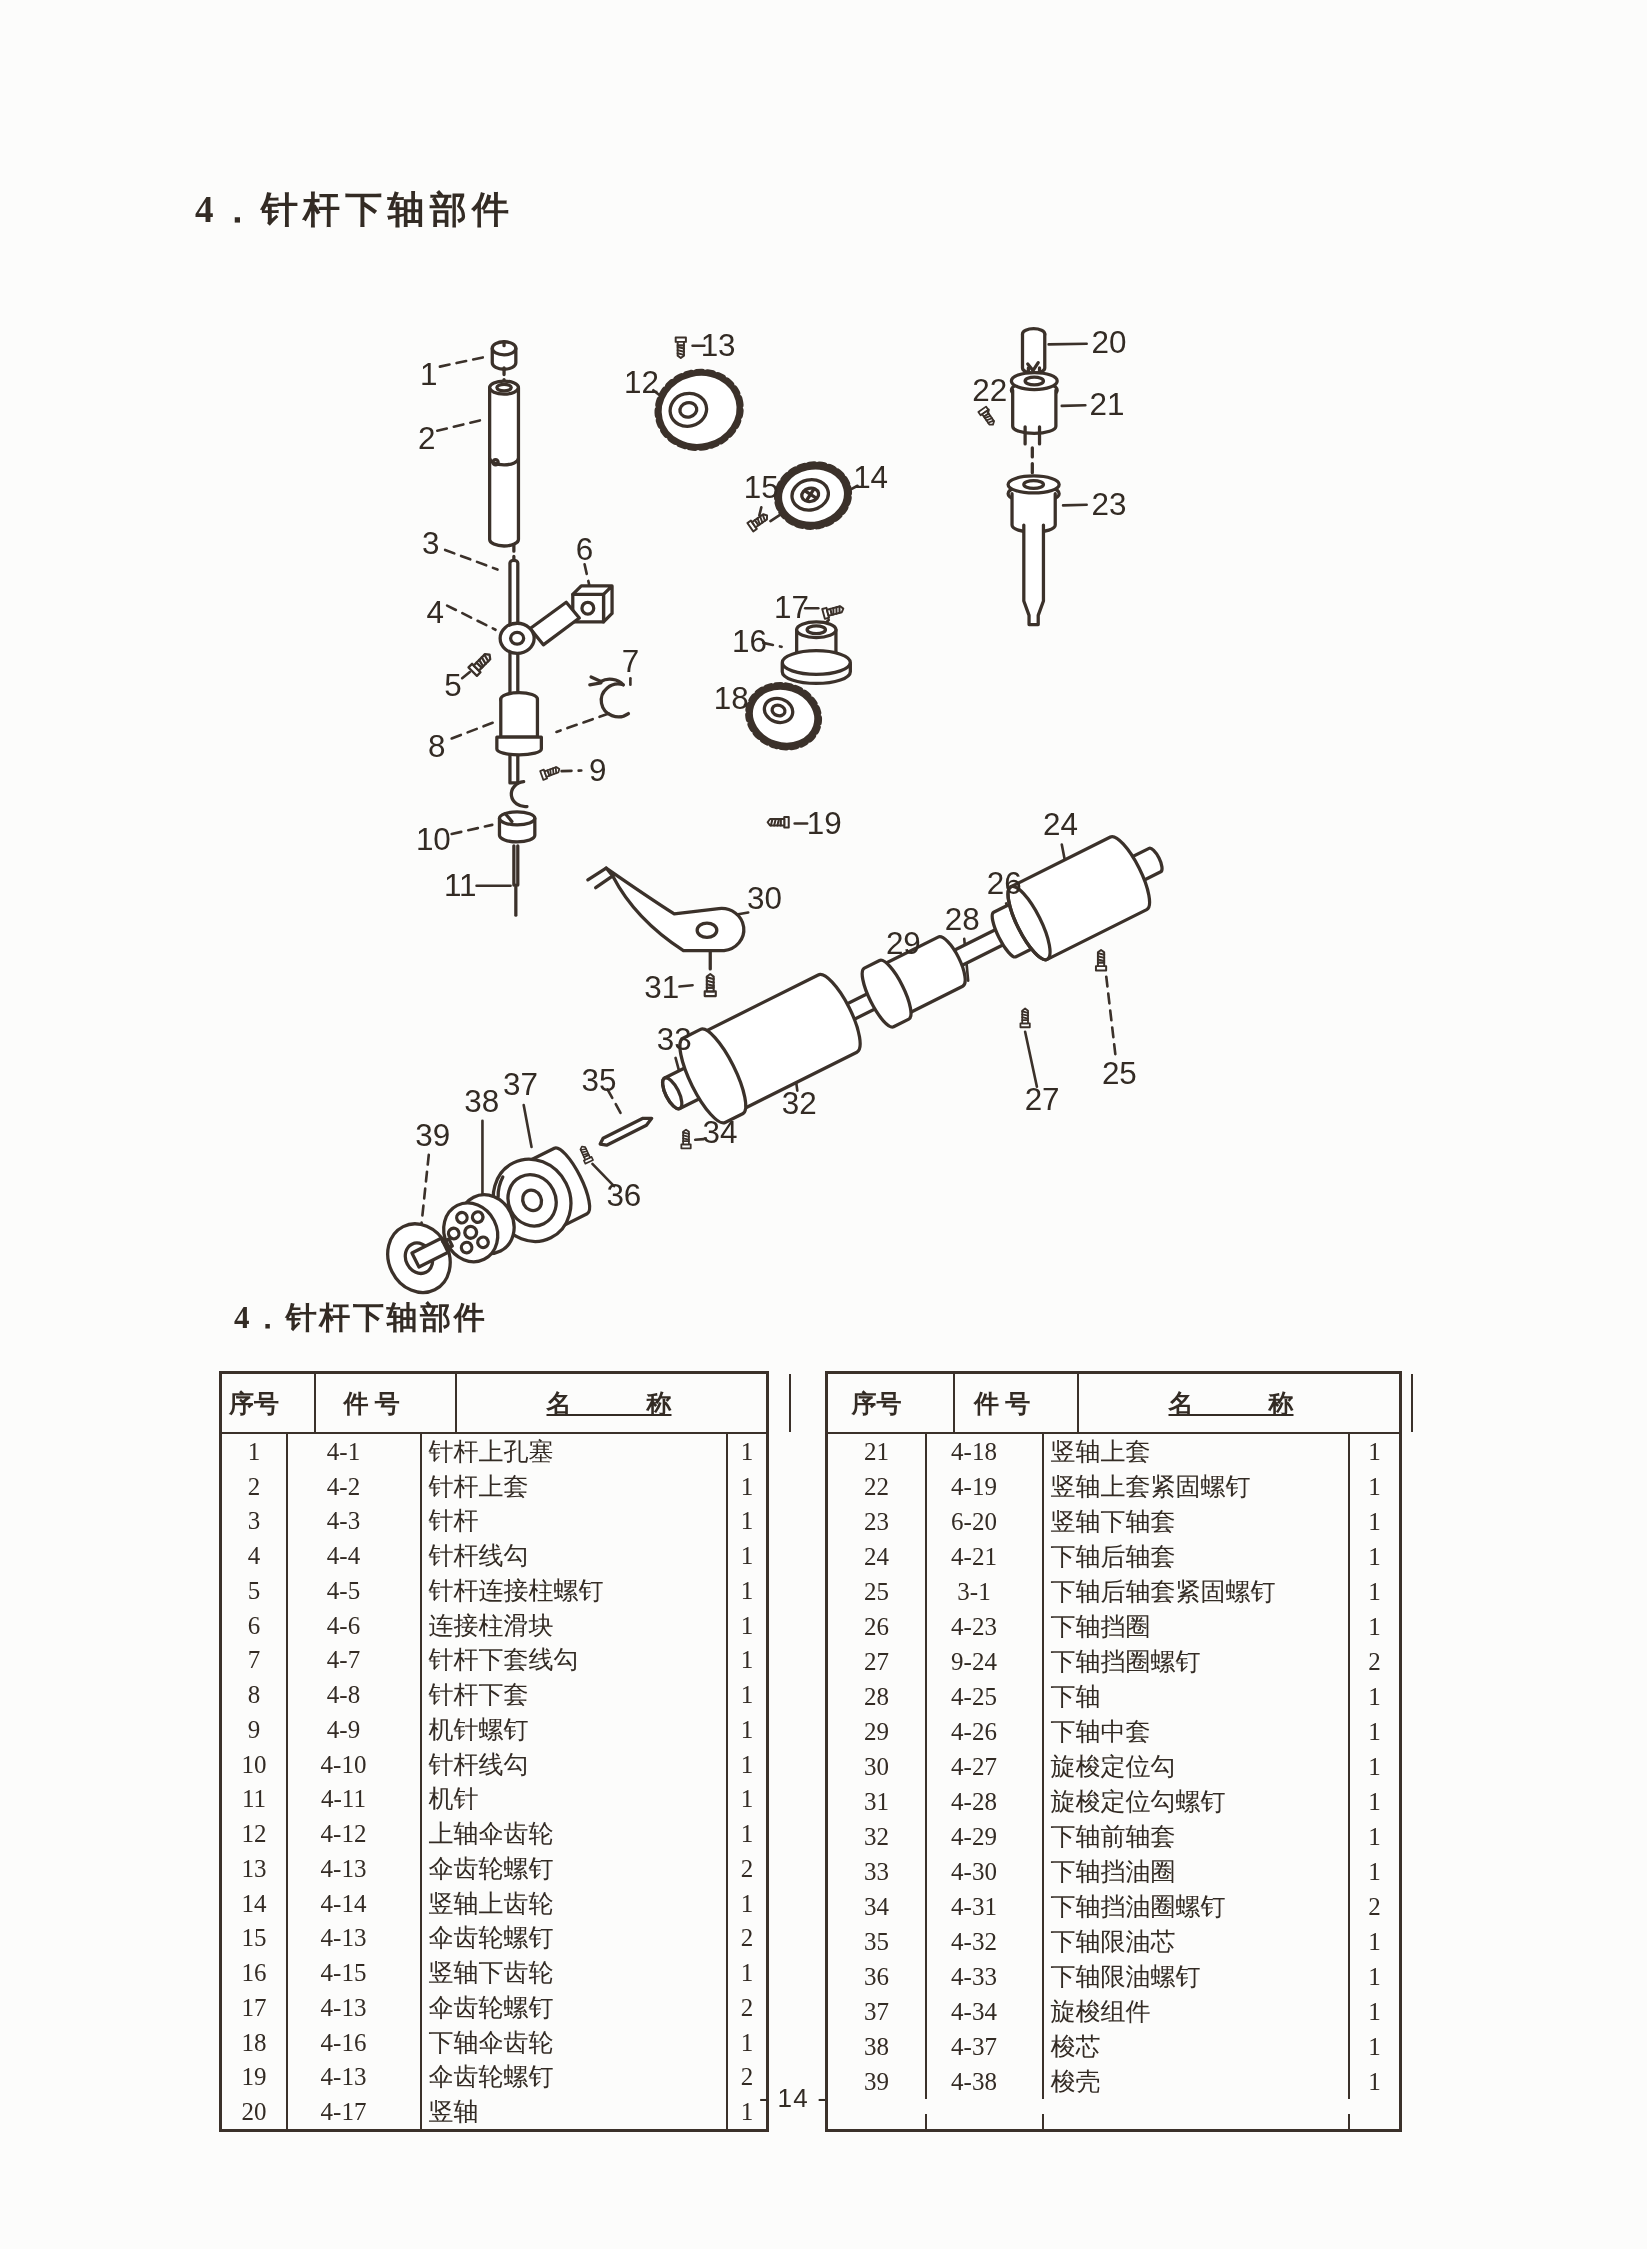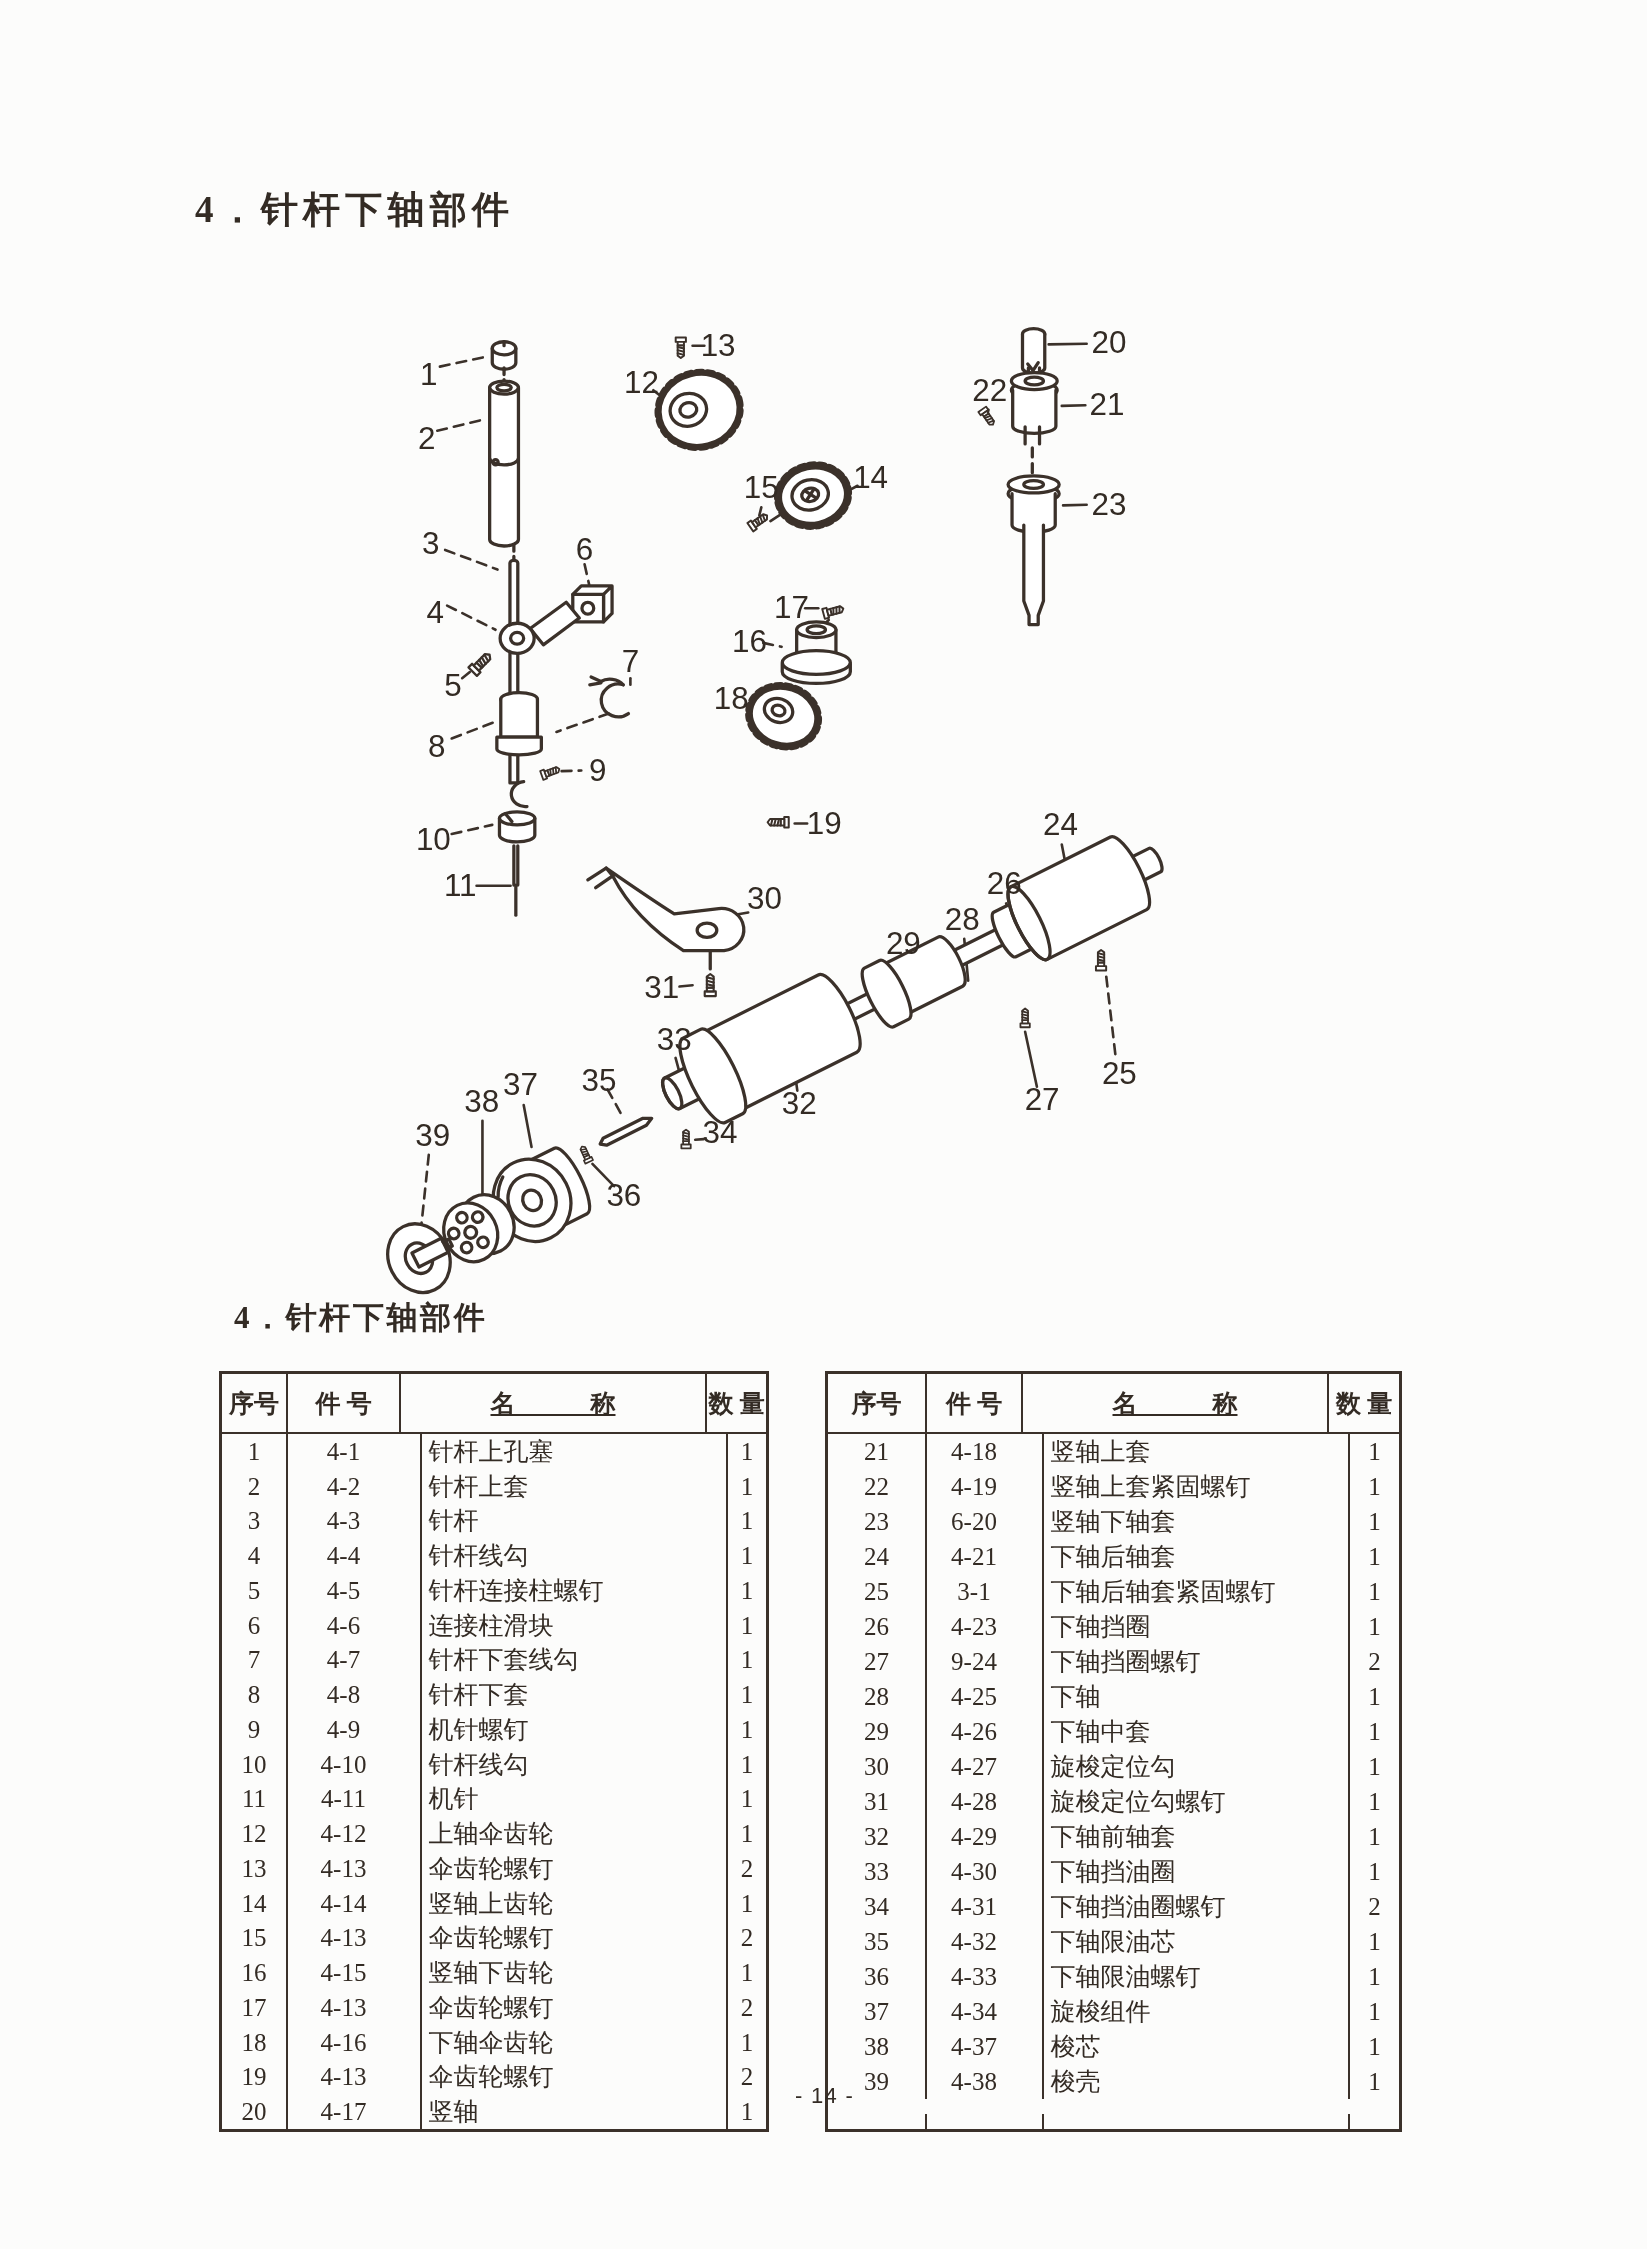--- a/index.html
+++ b/index.html
@@ -11,37 +11,38 @@
   }
   .page-title{
     position:absolute;left:195px;top:185px;
     font-size:37px;font-weight:bold;letter-spacing:5.2px;white-space:pre;
   }
   .section-title{
     position:absolute;left:234px;top:1297px;
     font-size:31px;font-weight:bold;letter-spacing:2.6px;white-space:pre;
   }
   .page-number{
-    position:absolute;left:759px;top:2083px;width:131px;text-align:center;
-    font-size:22px;letter-spacing:1.3px;
+    position:absolute;left:759px;top:2083px;width:131px;
+    font-size:26px;letter-spacing:1.3px;
     font-family:"Liberation Sans","DejaVu Sans",sans-serif;
   }
   svg.diagram{position:absolute;left:0;top:0;width:1647px;height:2250px;}
 
   .ptable{
     position:absolute;top:1371px;height:761px;
     border:3.3px solid #3b312a;box-sizing:border-box;
     display:flex;flex-direction:column;
     background:transparent;
   }
   .ptable.left{left:219px;width:550px;}
   .ptable.right{left:825px;width:577px;}
   .thead{
     display:flex;flex:0 0 58px;align-items:center;
     border-bottom:2.6px solid #3b312a;
+    gap:28px;
   }
   .tbody{display:flex;flex-direction:column;flex:1 1 auto;}
   .trow{display:flex;flex:1 1 auto;align-items:center;min-height:0;}
   .ptable.right .trow{flex:0 0 35px;}
   .tfill{display:flex;flex:1 1 auto;}
   .tcell,.hcell{
     box-sizing:border-box;height:100%;
     display:flex;align-items:center;justify-content:center;
     font-size:25px;line-height:1;white-space:pre;overflow:hidden;
   }

